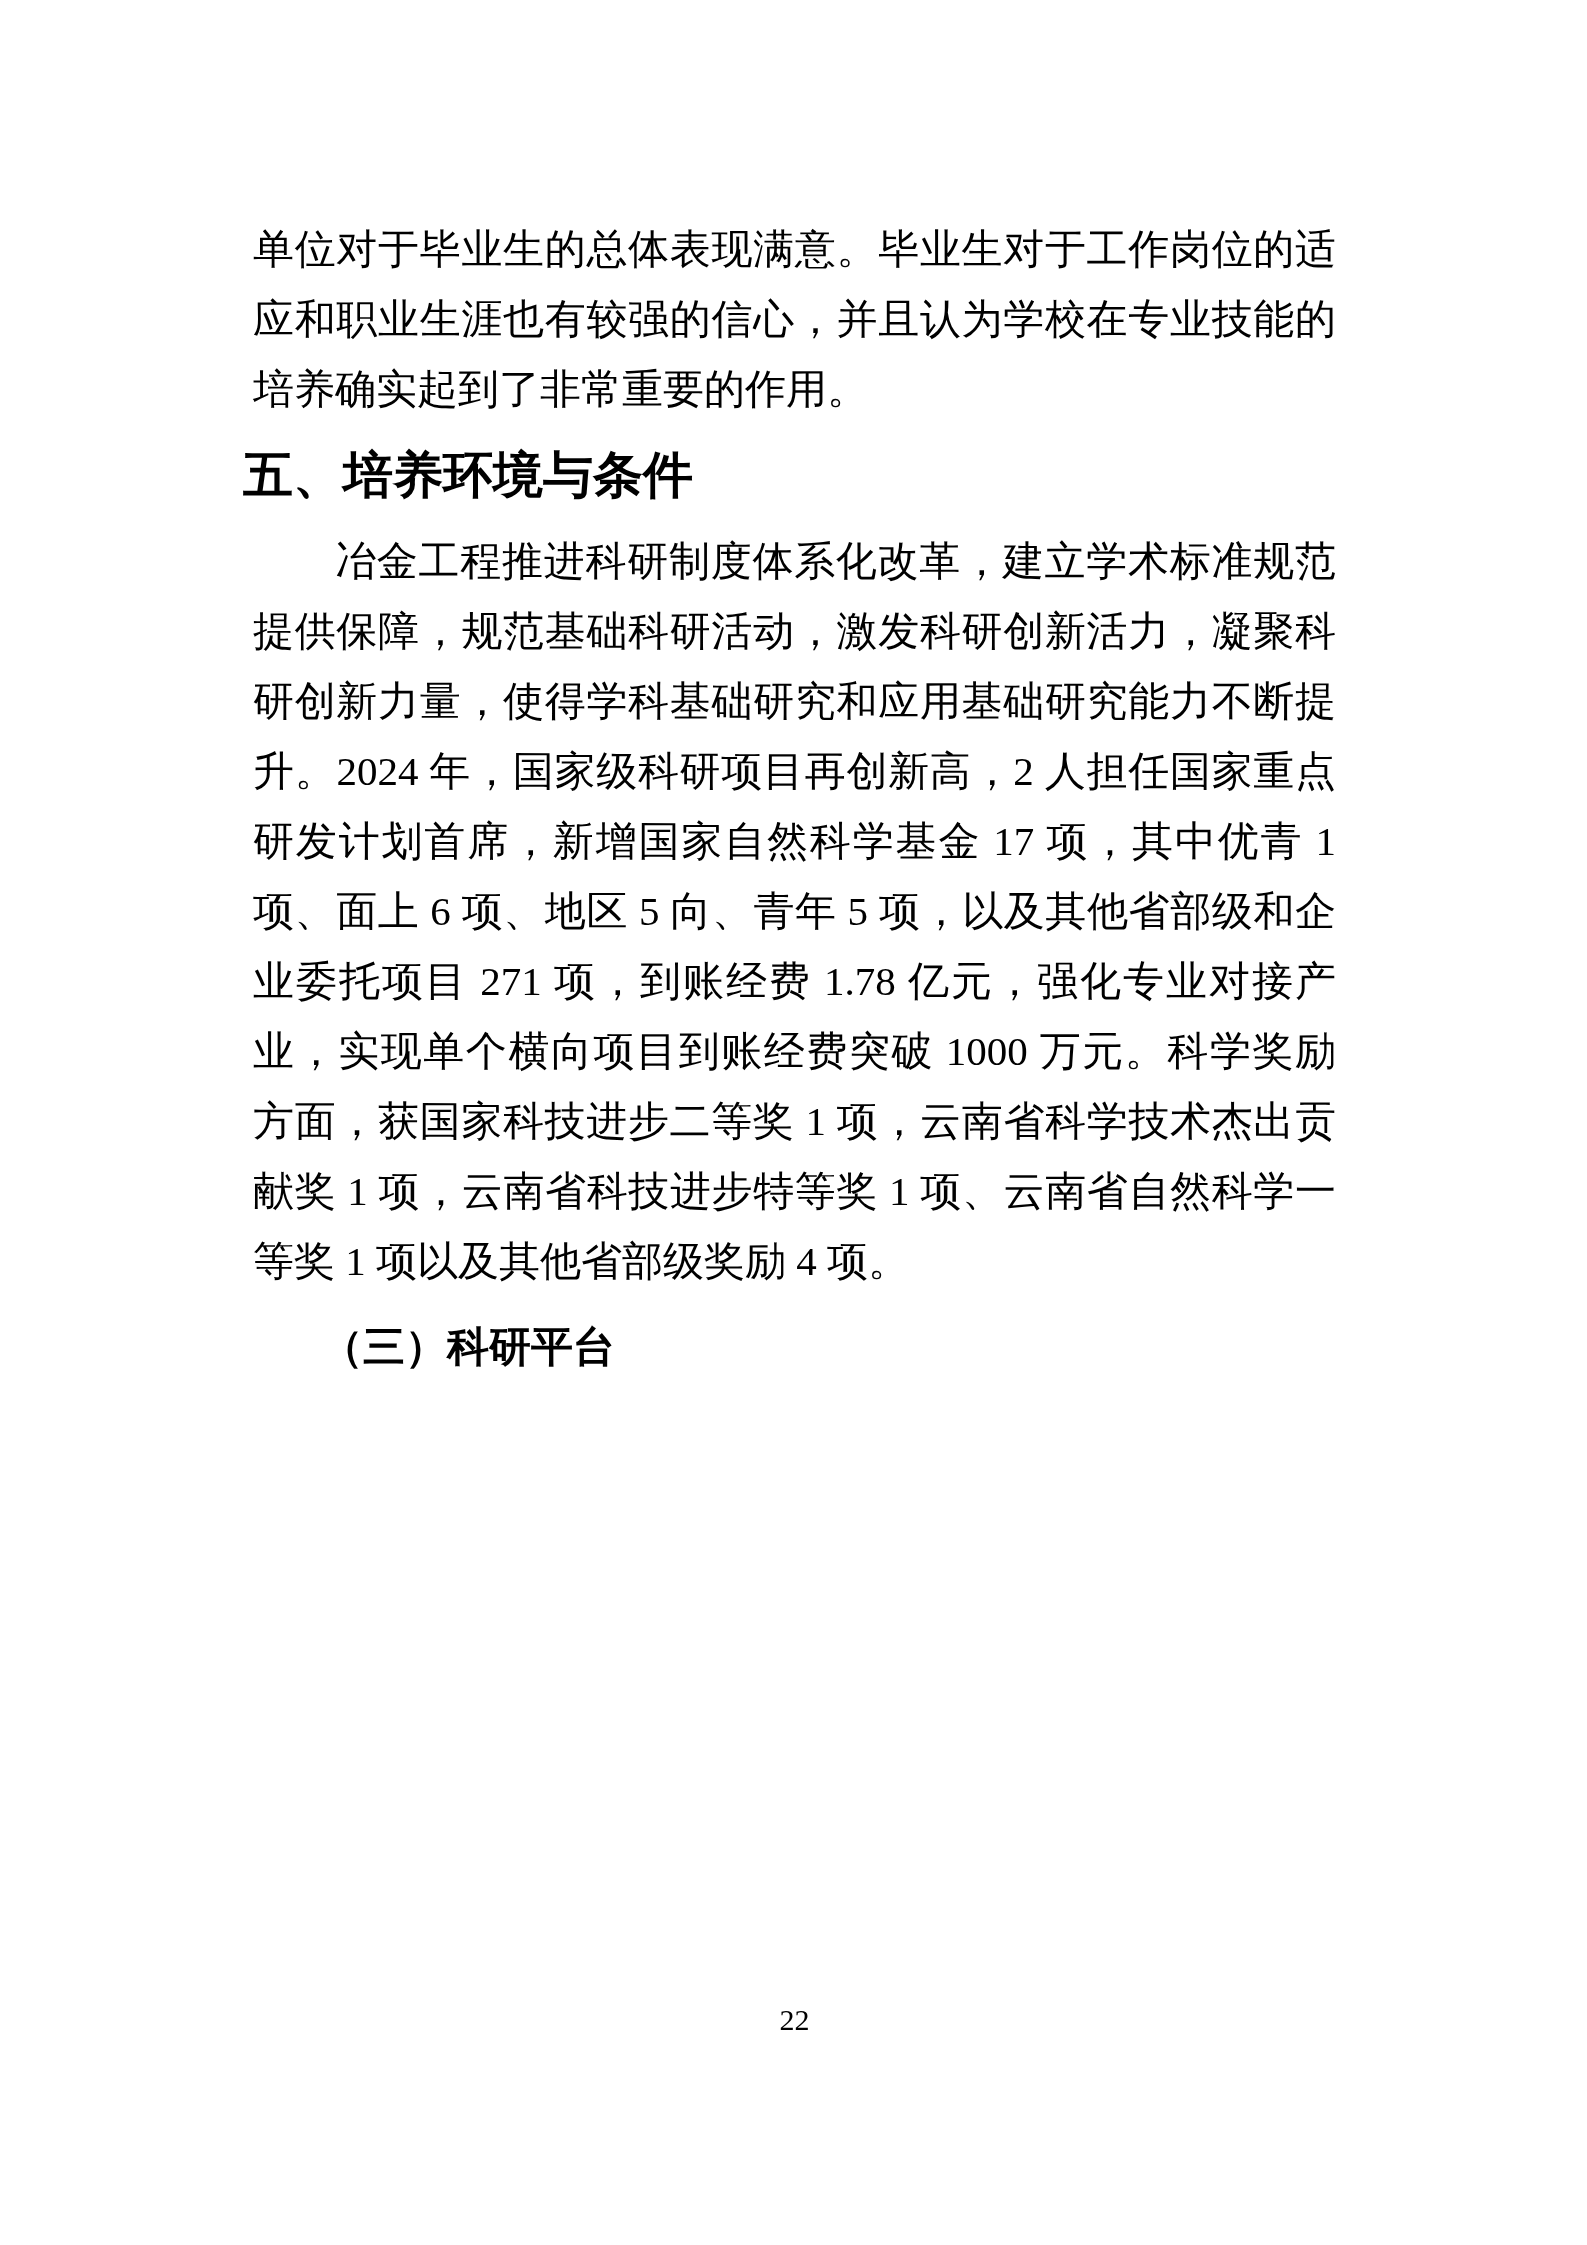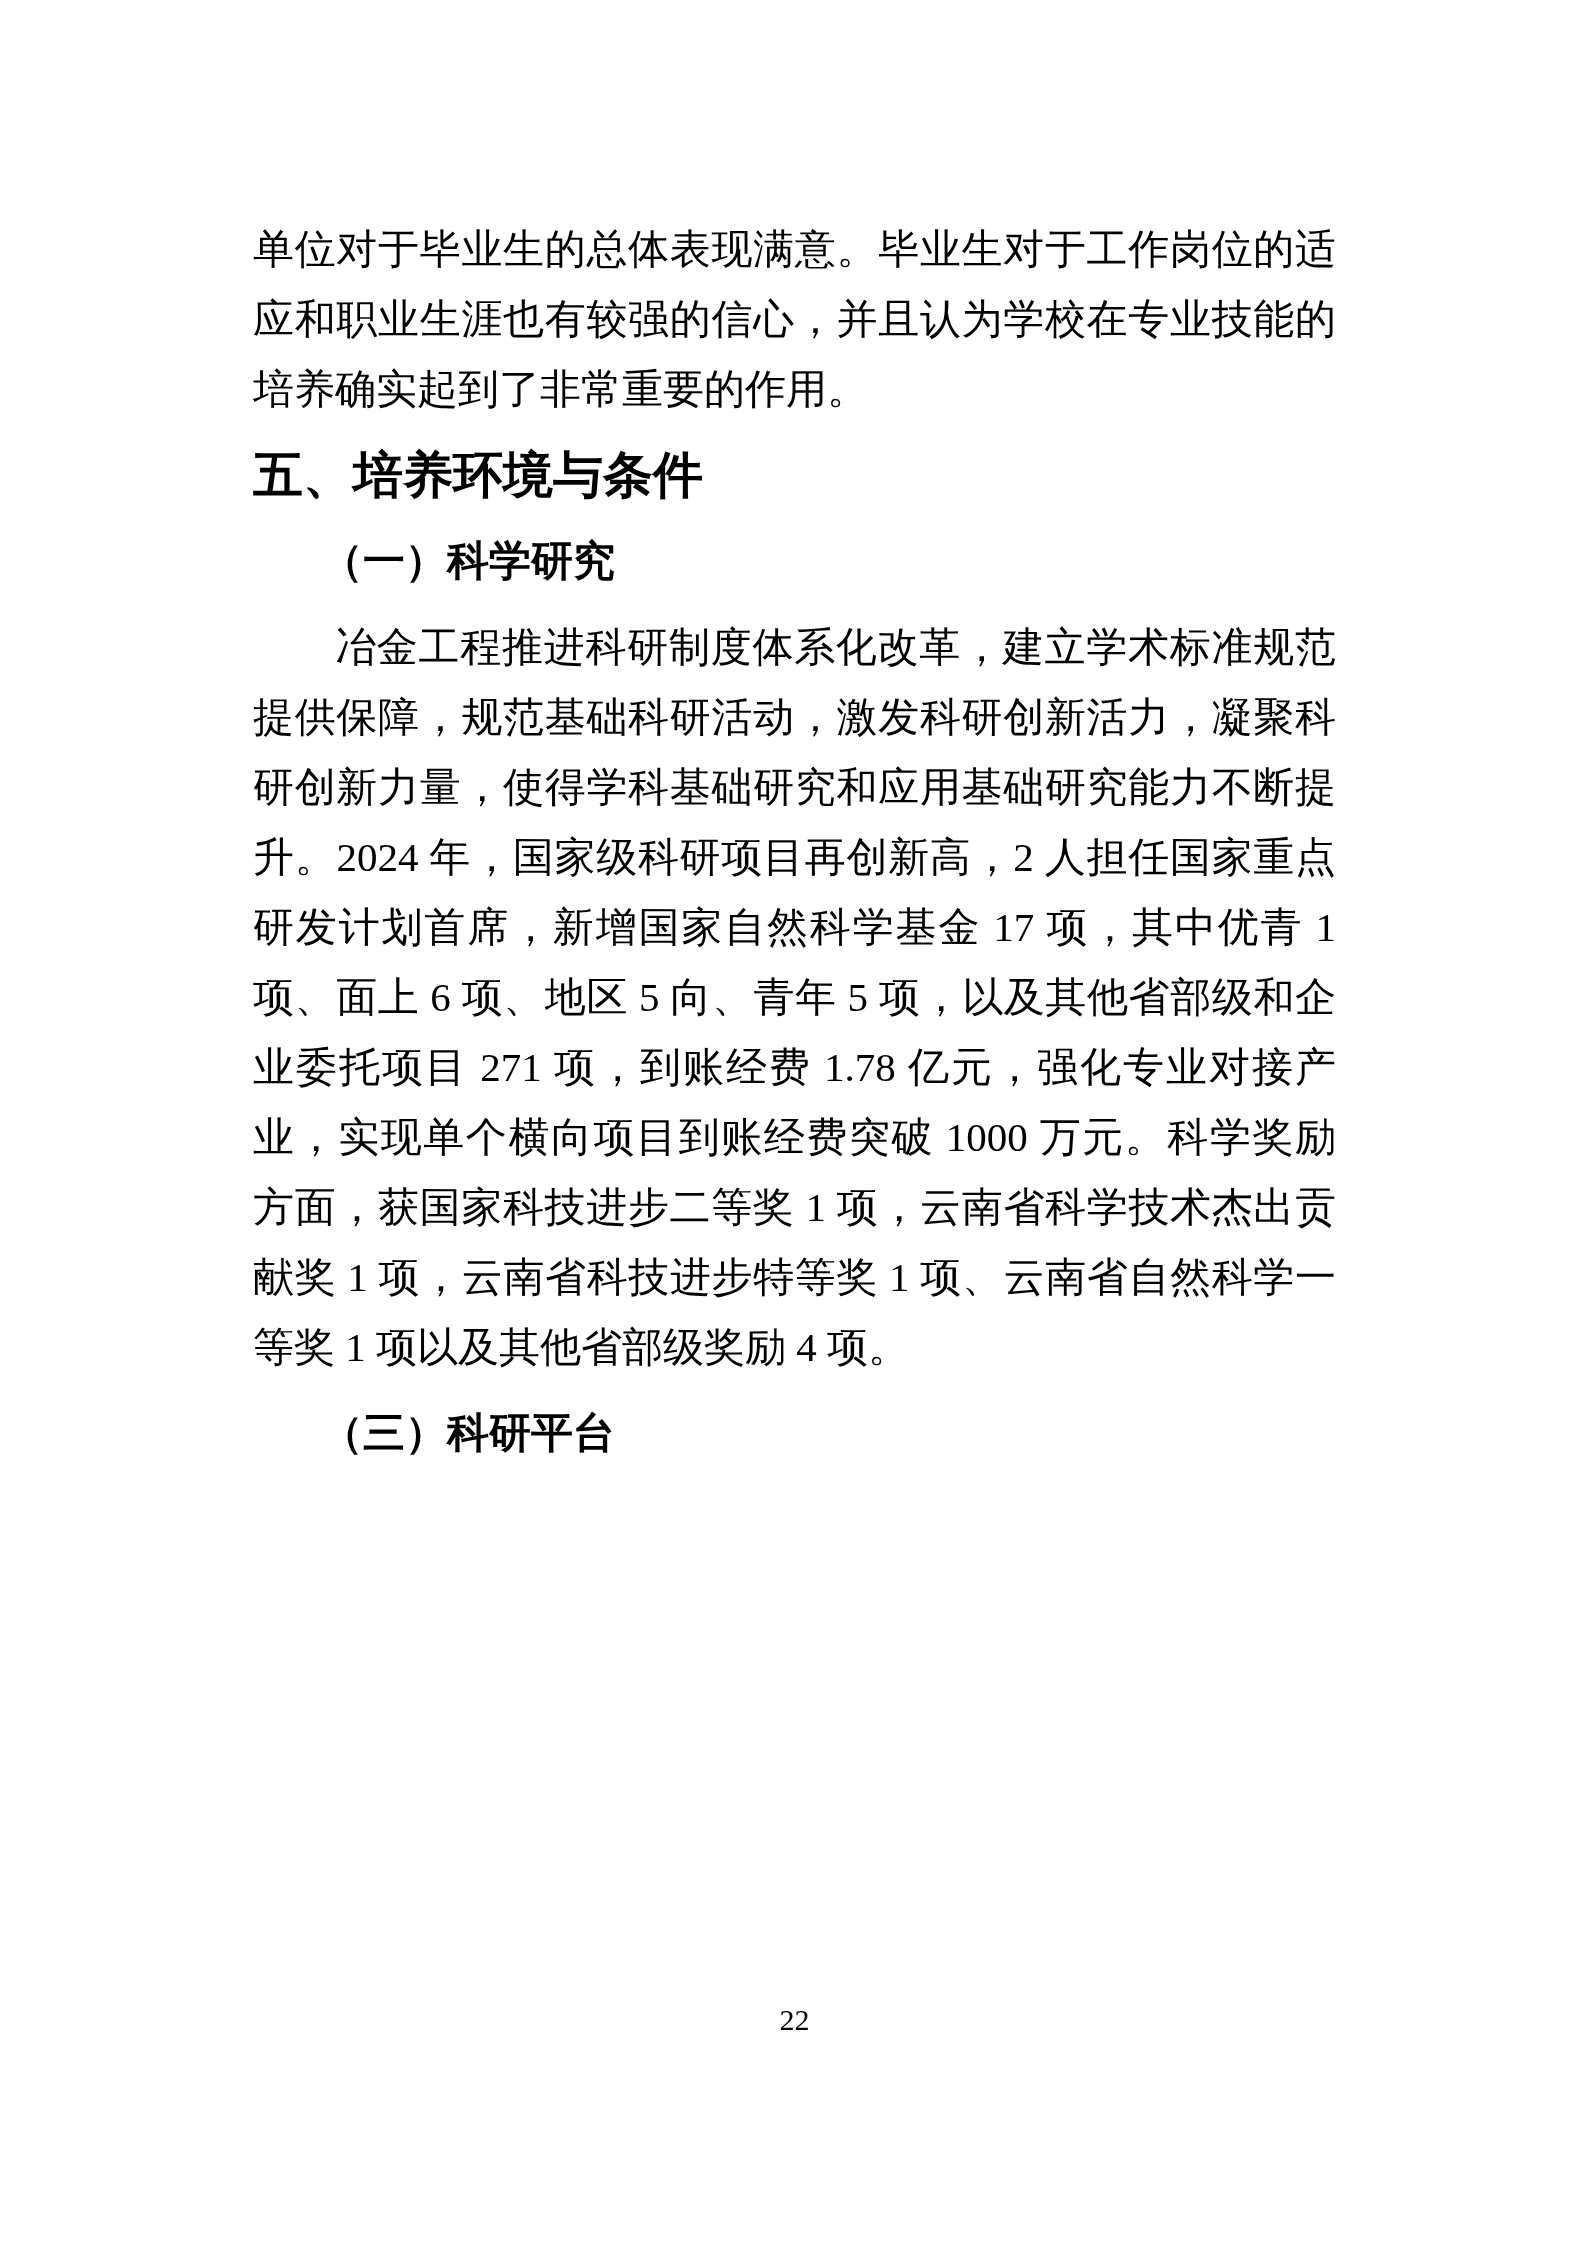--- a/index.html
+++ b/index.html
@@ -30,21 +30,21 @@
     word-break: break-all;
   }
   .para.indent {
     text-indent: 2em;
   }
   .h1 {
     font-family: "Liberation Sans", sans-serif;
     font-weight: bold;
     font-size: 50px;
     line-height: 70px;
-    margin: 16px;
+    margin: 6px;
   }
   .h2 {
     font-weight: bold;
     font-size: 42px;
     line-height: 70px;
     margin: 0;
     text-indent: 2em;
   }
   .page-number {
     position: absolute;
@@ -59,21 +59,20 @@
 </head>
 <body>
 
 <div class="page">
   <div class="content">
 
     <p class="para">单位对于毕业生的总体表现满意。毕业生对于工作岗位的适应和职业生涯也有较强的信心，并且认为学校在专业技能的培养确实起到了非常重要的作用。</p>
 
     <div class="h1">五、培养环境与条件</div>
 
-    <div class="h2">（一）科学研究</div>
     <p class="para indent">冶金工程推进科研制度体系化改革，建立学术标准规范提供保障，规范基础科研活动，激发科研创新活力，凝聚科研创新力量，使得学科基础研究和应用基础研究能力不断提升。2024 年，国家级科研项目再创新高，2 人担任国家重点研发计划首席，新增国家自然科学基金 17 项，其中优青 1 项、面上 6 项、地区 5 向、青年 5 项，以及其他省部级和企业委托项目 271 项，到账经费 1.78 亿元，强化专业对接产业，实现单个横向项目到账经费突破 1000 万元。科学奖励方面，获国家科技进步二等奖 1 项，云南省科学技术杰出贡献奖 1 项，云南省科技进步特等奖 1 项、云南省自然科学一等奖 1 项以及其他省部级奖励 4 项。</p>
 
 
     <div class="h2">（三）科研平台</div>
 
   </div>
 
   <div class="page-number">22</div>
 </div>
 

